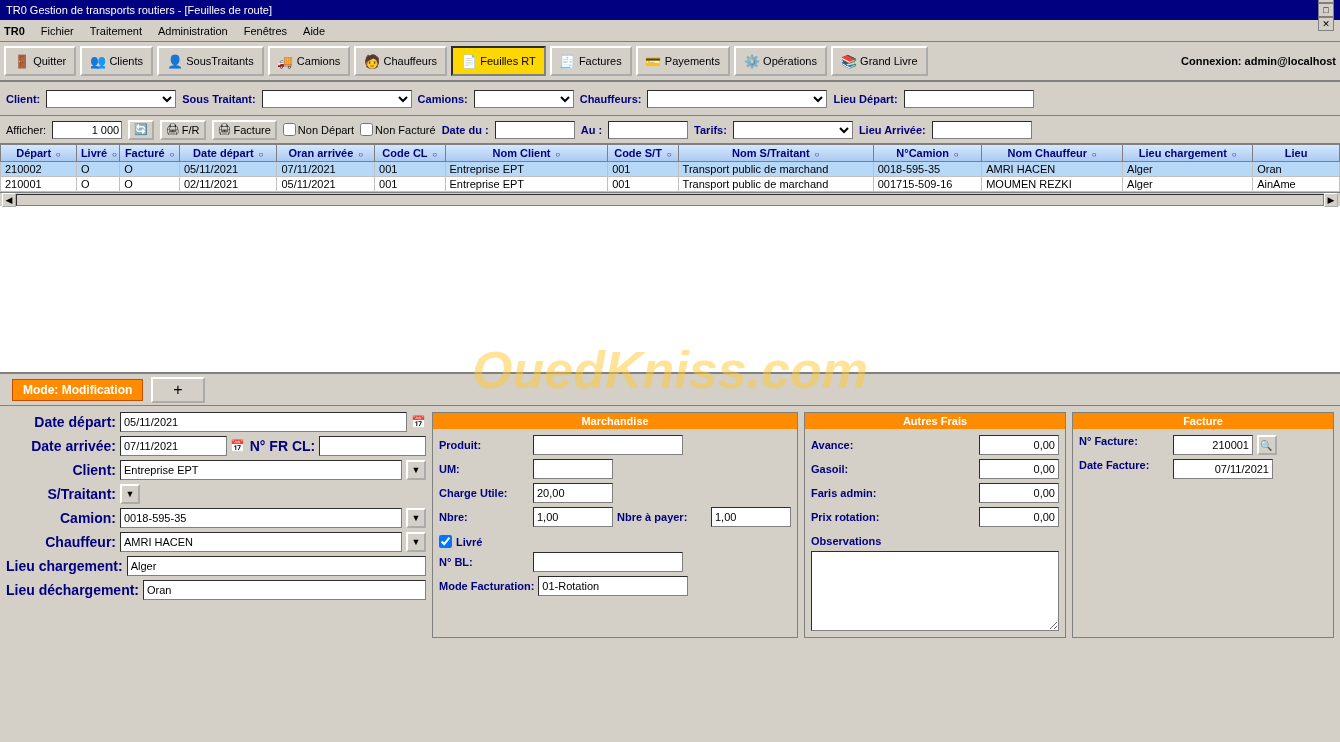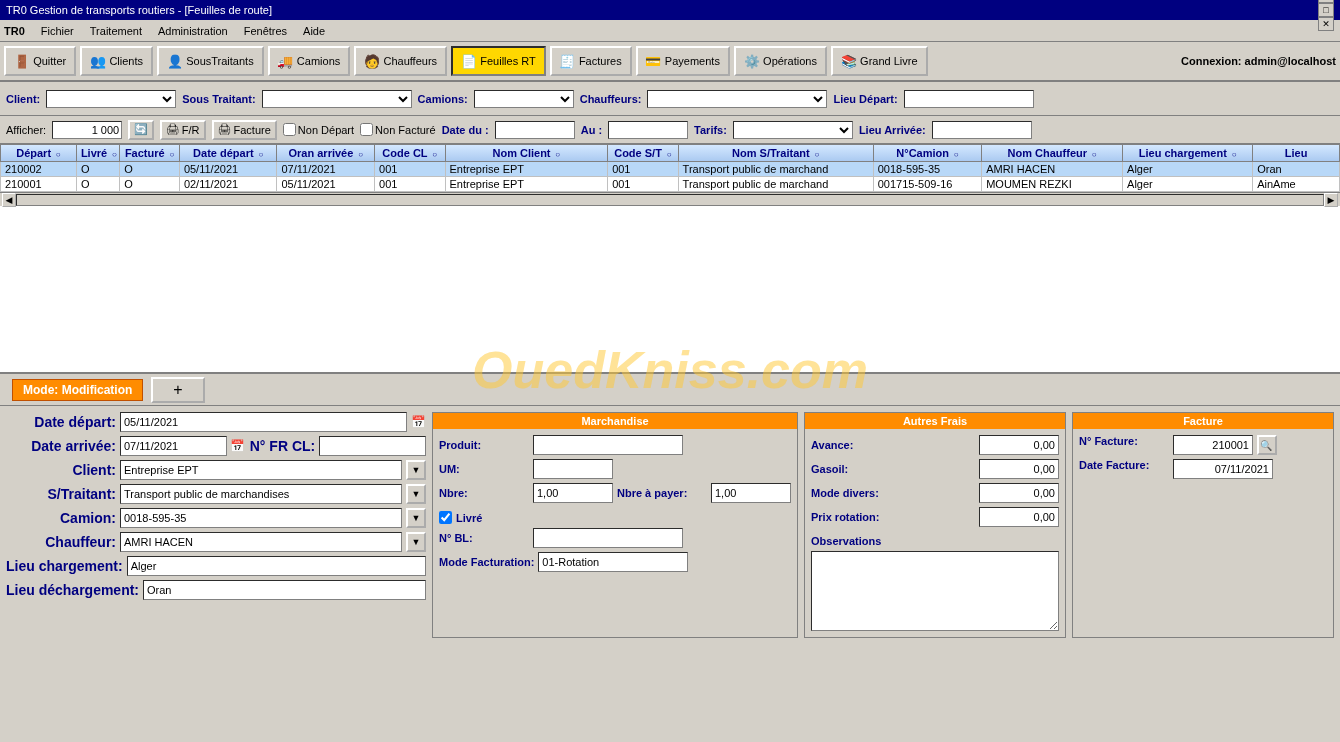--- a/index.html
+++ b/index.html
@@ -283,21 +283,20 @@
       <span class="field-label" style="min-width:60px;">N° FR CL:</span>
       <input type="text" class="field-input" style="width: 80px;">
     </div>
     <div class="field-row">
       <span class="field-label">Client:</span>
       <input type="text" class="field-input" value="Entreprise EPT" style="">
       <button class="combo-btn">▼</button>
     </div>
     <div class="field-row">
       <span class="field-label">S/Traitant:</span>
-      <input type="text" class="field-input" value="Transport public de marchandises" style="">
       <button class="combo-btn">▼</button>
     </div>
     <div class="field-row">
       <span class="field-label">Camion:</span>
       <input type="text" class="field-input" value="0018-595-35" style="">
       <button class="combo-btn">▼</button>
     </div>
     <div class="field-row">
       <span class="field-label">Chauffeur:</span>
       <input type="text" class="field-input" value="AMRI HACEN" style="">
@@ -316,20 +315,24 @@
   <div class="panel-box">
     <div class="panel-header">Marchandise</div>
     <div class="panel-content">
       <div class="panel-row">
         <span class="panel-label">Produit:</span>
         <input type="text" class="panel-input" style="">
       </div>
       <div class="panel-row">
         <span class="panel-label">UM:</span>
         <input type="text" class="panel-input panel-input-sm" style="">
+      </div>
+      <div class="panel-row">
+        <span class="panel-label">Charge Utile:</span>
+        <input type="text" class="panel-input panel-input-sm" value="20,00" style="">
       </div>
       <div class="panel-row">
         <span class="panel-label">Nbre:</span>
         <input type="text" class="panel-input panel-input-sm" value="1,00" style="">
         <span class="panel-label" style="white-space:nowrap;">Nbre à payer:</span>
         <input type="text" class="panel-input panel-input-sm" value="1,00" style="">
       </div>
       <div class="livré-check">
         <input type="checkbox" checked="" style="">
         <span>Livré</span>
@@ -350,21 +353,21 @@
     <div class="panel-content">
       <div class="frais-row">
         <span class="frais-label">Avance:</span>
         <input type="text" class="frais-input" value="0,00" style="">
       </div>
       <div class="frais-row">
         <span class="frais-label">Gasoil:</span>
         <input type="text" class="frais-input" value="0,00" style="">
       </div>
       <div class="frais-row">
-        <span class="frais-label">Mode divers:</span>
+        <span class="frais-label">Faris admin:</span>
         <input type="text" class="frais-input" value="0,00" style="">
       </div>
       <div class="frais-row">
         <span class="frais-label">Prix rotation:</span>
         <input type="text" class="frais-input" value="0,00" style="">
       </div>
       <div style="color:navy;font-weight:bold;font-size:11px;margin-top:4px;">Observations</div>
       <textarea class="obs-area" style=""></textarea>
     </div>
   </div>

